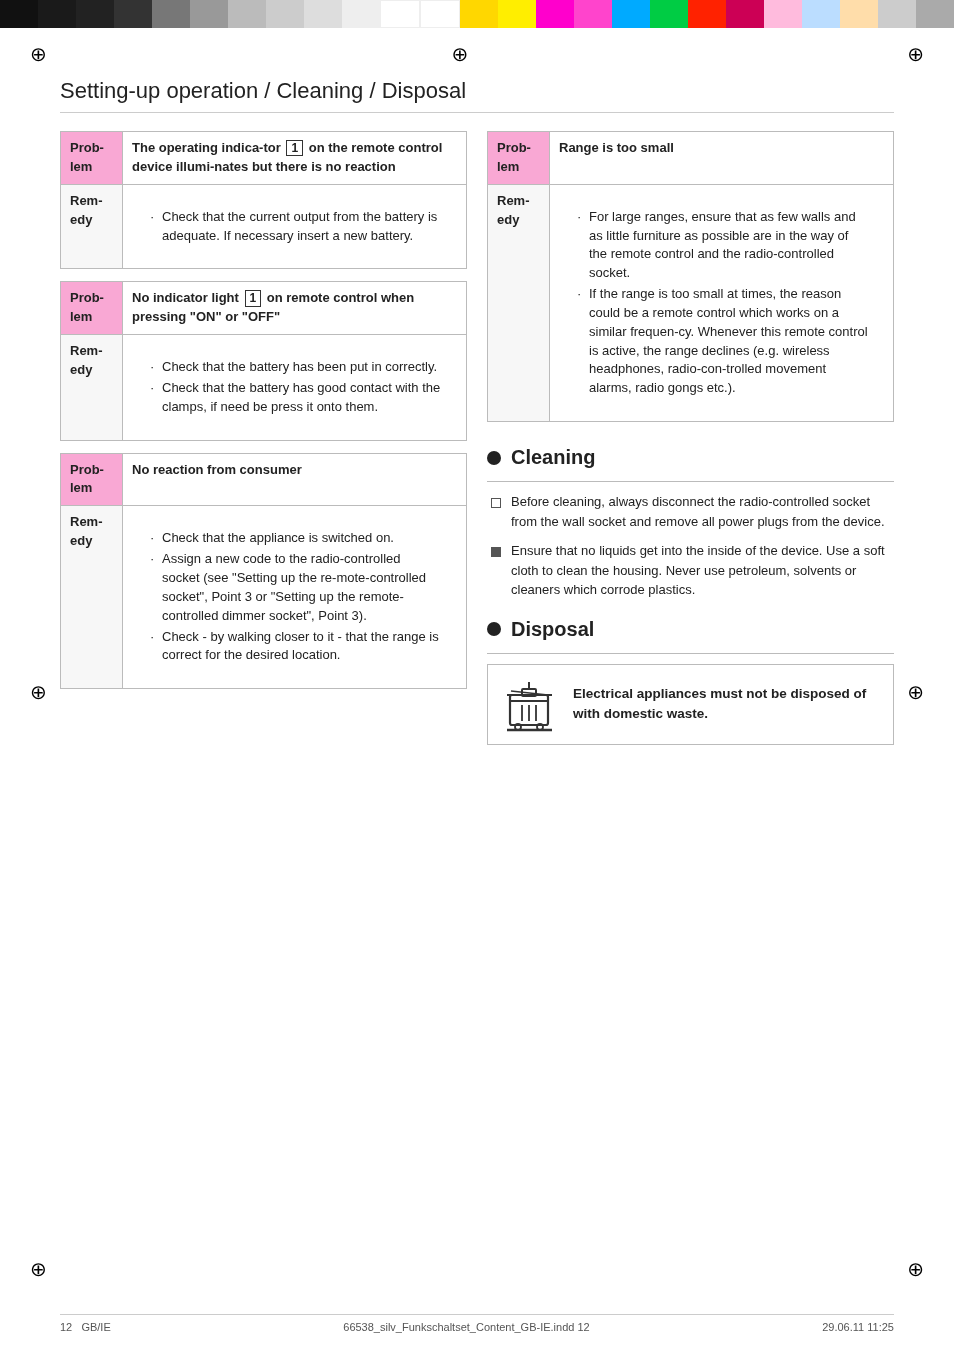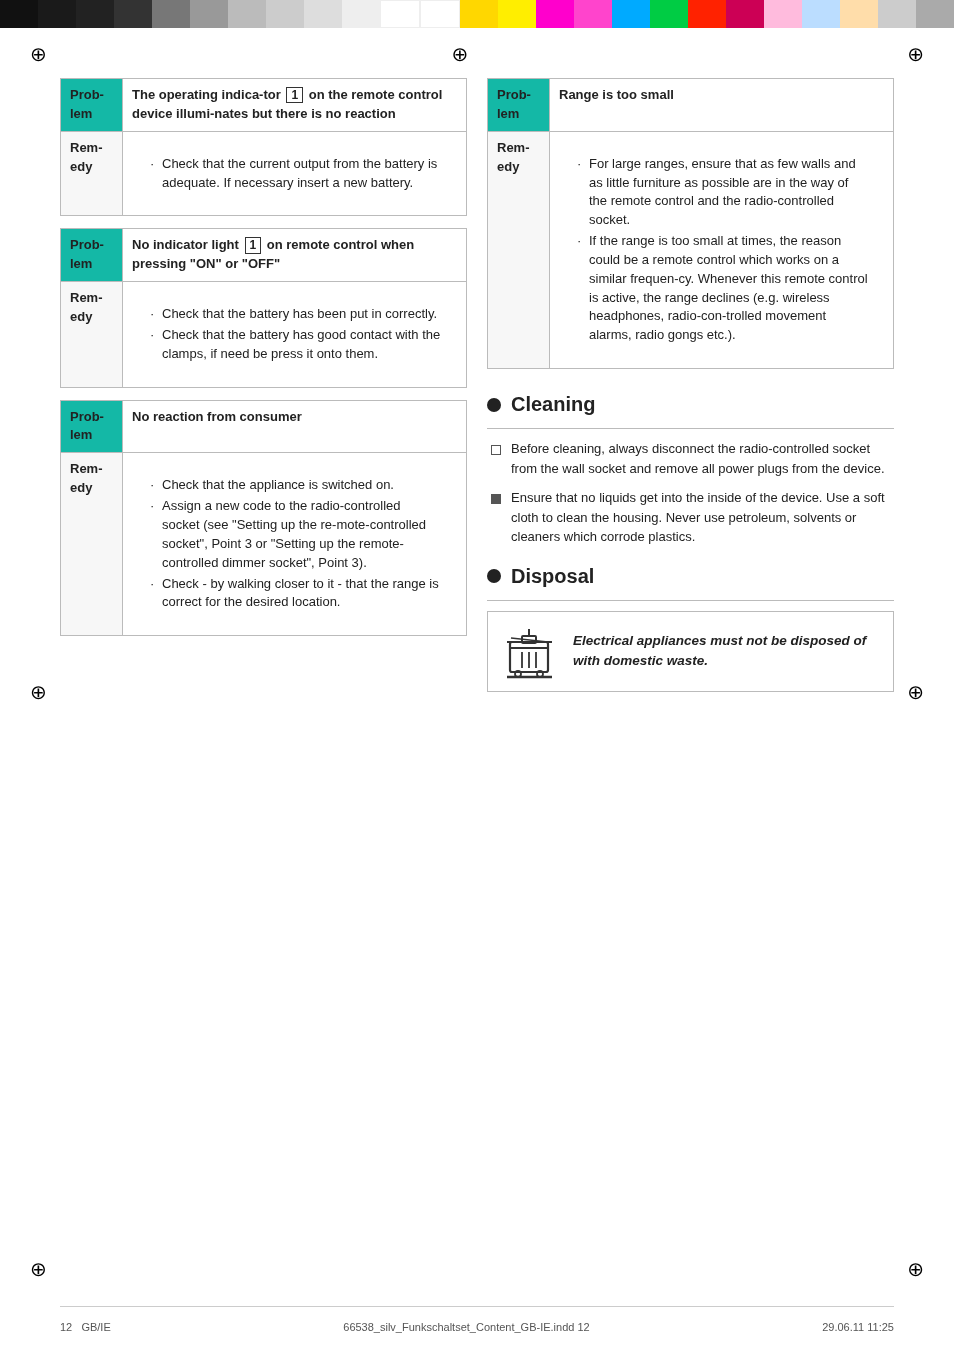--- a/index.html
+++ b/index.html
@@ -60,21 +60,21 @@
     .prob-table td {
       border: 1px solid #bbb;
       padding: 7px 9px;
       vertical-align: top;
       font-size: 13px;
       line-height: 1.45;
     }
     .prob-label {
       font-weight: bold;
       width: 62px;
-      background: #14b8a6;
+      background: #f9a8d4;
     }
     .prob-title {
       font-weight: bold;
     }
     .remedy-label {
       font-weight: bold;
       background: #f7f7f7;
     }
     .remedy-content {
       padding-left: 9px;
@@ -175,36 +175,35 @@
     .disposal-icon {
       width: 55px;
       height: 55px;
       flex-shrink: 0;
       margin-right: 16px;
     }
     .disposal-text {
       font-weight: bold;
       font-size: 13.5px;
       line-height: 1.5;
-      font-style: italic;
     }
 
     
     .page-footer {
       position: absolute;
       bottom: 28px;
       left: 60px;
       right: 60px;
       display: flex;
       justify-content: space-between;
       align-items: center;
       font-size: 11px;
       color: #555;
       border-top: 1px solid #ccc;
-      padding-top: 14px;
+      padding-top: 6px;
     }
 
     
     .cross-mark {
       position: absolute;
       font-size: 20px;
       color: #000;
       font-weight: normal;
     }
 
@@ -242,20 +241,21 @@
 
 <div class="cross-mark" style="top:42px; left:30px;">⊕</div>
 <div class="cross-mark" style="top:42px; left:460px; transform:translateX(-50%);">⊕</div>
 <div class="cross-mark" style="top:42px; right:30px;">⊕</div>
 
 <div class="cross-mark" style="top:680px; left:30px;">⊕</div>
 <div class="cross-mark" style="top:680px; right:30px;">⊕</div>
 
 <div class="page-content" style="margin-top: 30px;">
 
+  <h1 class="page-title">Setting-up operation / Cleaning / Disposal</h1>
 
   <div class="main-layout">
 
     <div class="left-column">
 
       <table class="prob-table">
         <tbody>
             <tr>
           <td class="prob-label">Prob-<br>lem</td>
           <td class="prob-title">The operating indica-tor <span class="indicator-box">1</span> on the remote control device illumi-nates but there is no reaction</td>

